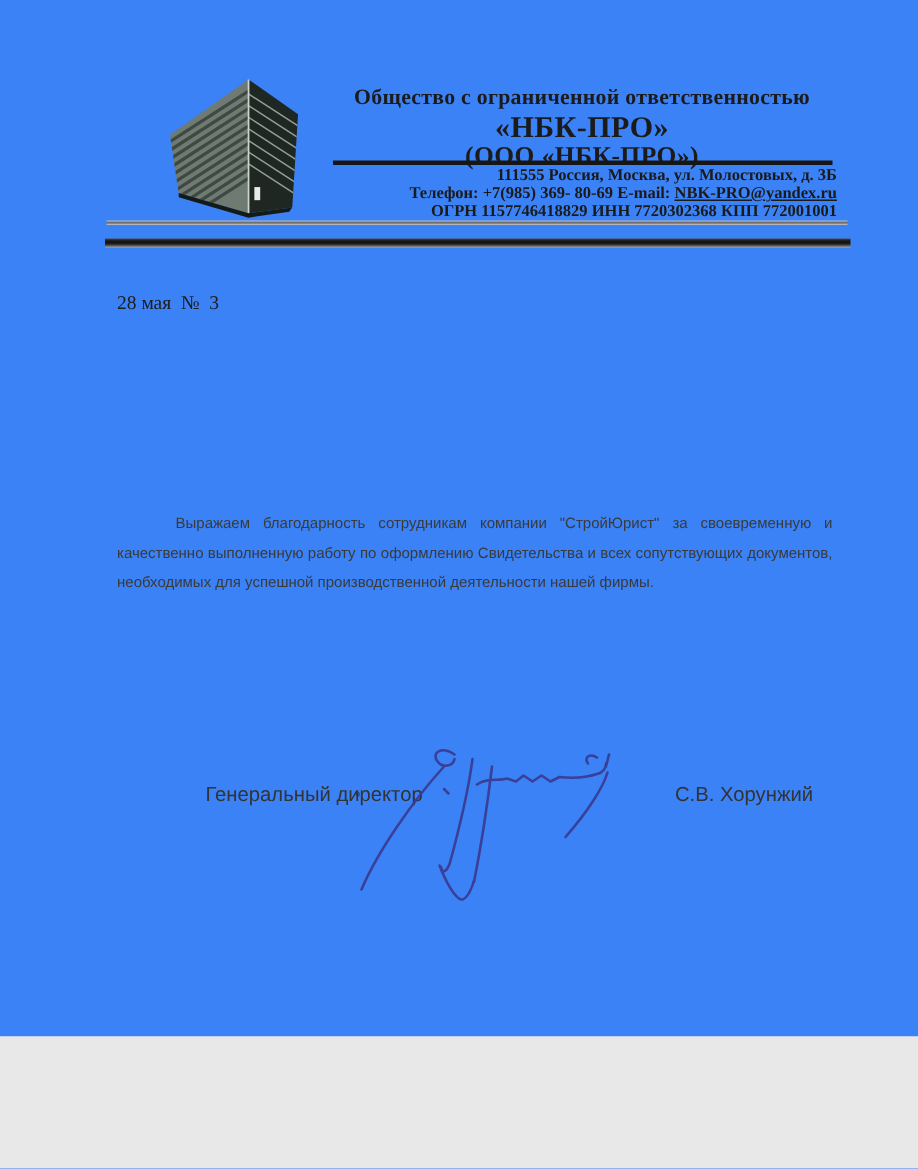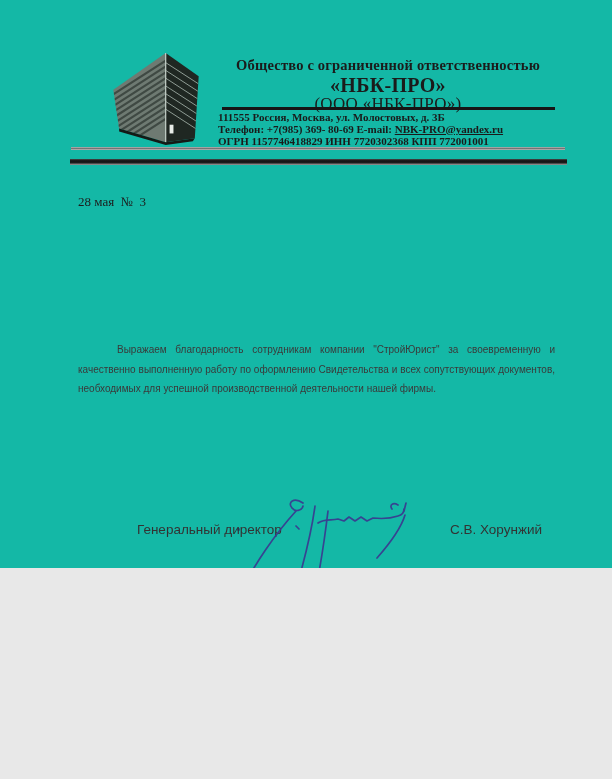--- a/index.html
+++ b/index.html
@@ -1,34 +1,34 @@
 <!DOCTYPE html>
 <html><head>
 <meta charset="utf-8">
 <style>
   html,body{margin:0;padding:0;background:#e8e8e8;}
   .page{
     position:relative;
-    width:612px;height:568px;
-    background:#14b8a6;
+    width:612px;height:691px;
+    background:#3b82f6;
     overflow:hidden;
     font-family:"Liberation Serif", serif;
     color:#1b1b1b;
     margin:0 auto;
   }
   
   .logo{position:absolute;left:110px;top:51px;width:92px;height:97px;}
   .head-text{position:absolute;left:218px;top:57px;width:340px;text-align:center;}
   .head-line1{font-size:14.5px;font-weight:700;line-height:17px;letter-spacing:.2px;}
   .head-line2{font-size:20px;font-weight:700;line-height:18px;margin-top:2px;letter-spacing:.3px;}
-  .head-line3{font-size:17px;font-weight:400;line-height:18px;margin-top:1px;letter-spacing:.3px;}
+  .head-line3{font-size:17px;font-weight:700;line-height:18px;margin-top:1px;letter-spacing:.3px;}
   .head-rule{position:absolute;left:222px;top:107px;width:333px;height:2.5px;background:#161616;}
   .contact{
     position:absolute;left:218px;top:112px;width:340px;
-    text-align:left;font-size:11px;font-weight:700;line-height:11.8px;color:#1a1a1a;
+    text-align:right;font-size:11px;font-weight:700;line-height:11.8px;color:#1a1a1a;
   }
   .email-link{text-decoration:underline;}
   
   .sep-thin{
     position:absolute;left:71px;top:146.5px;width:494px;height:3px;
     background:linear-gradient(to bottom,#c2c2c2 0%,#6f6f6f 45%,#8a8a8a 70%,#cfcfcf 100%);
   }
   .sep-thick{
     position:absolute;left:70px;top:158.5px;width:497px;height:6px;
     background:linear-gradient(to bottom,#4a4a4a 0%,#121212 30%,#1c1c1c 60%,#6b6b6b 85%,#a9a9a9 100%);

